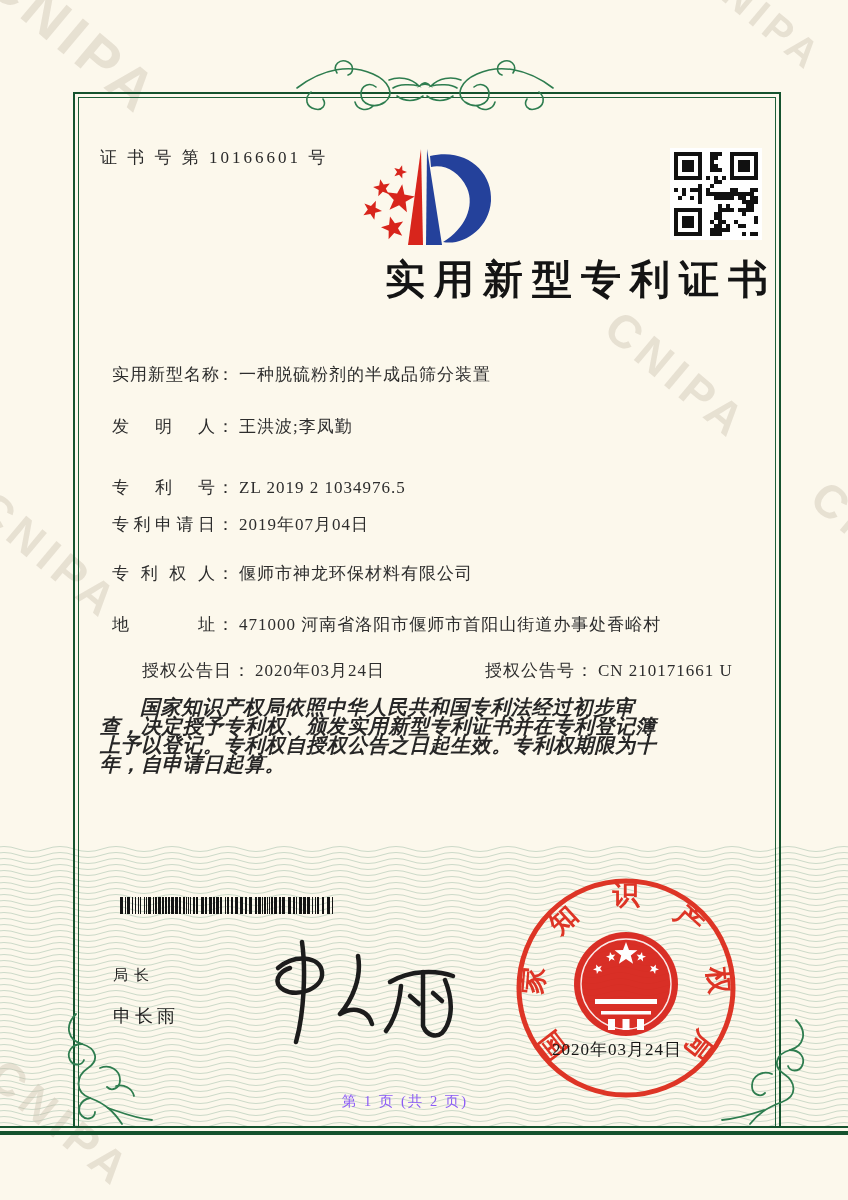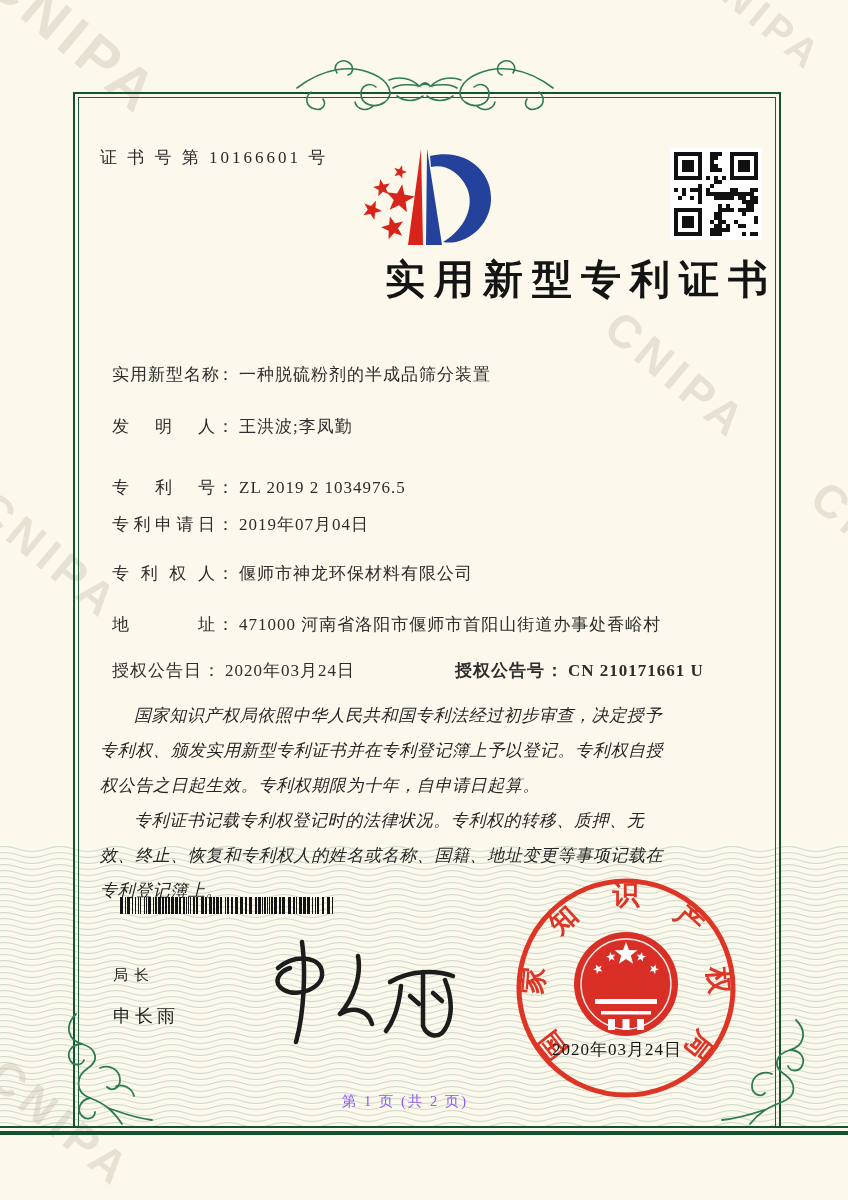--- a/index.html
+++ b/index.html
@@ -30,26 +30,27 @@
   .content{position:absolute;left:0;top:0;width:788px;height:1200px;z-index:4;}
   .cert-no{position:absolute;left:100px;top:146px;font-size:17px;letter-spacing:3px;color:#2a2a2a;}
   .title{
     position:absolute;left:73px;top:252px;width:704px;text-align:right;
     font-size:40px;font-weight:bold;letter-spacing:9px;text-indent:9px;color:#141414;
   }
   .fields{position:absolute;left:112px;top:0;width:620px;}
   .frow{position:absolute;left:0;font-size:17px;letter-spacing:1px;color:#2d2d2d;white-space:nowrap;}
   .flabel{display:inline-block;width:104px;text-align:justify;text-align-last:justify;vertical-align:bottom;}
   .fcolon{display:inline-block;margin:0 4px 0 1px;}
-  .grant2{position:absolute;left:343px;top:0;white-space:nowrap;font-weight:bold;}
+  .grant2{position:absolute;left:343px;top:0;white-space:nowrap;}
   .glabel{letter-spacing:1px;}
   .paras{
     position:absolute;left:100px;top:698px;width:566px;
-    font-size:17px;line-height:35px;letter-spacing:0.6px;color:#262626;
+    font-size:20px;line-height:19px;letter-spacing:0.6px;color:#262626;
     font-style:italic;
+    font-weight:bold;
   }
   .paras p{margin:0;text-indent:2em;}
   .sig-title{position:absolute;left:113px;top:966px;font-size:15px;letter-spacing:6px;color:#1e1e1e;}
   .sig-name{position:absolute;left:113px;top:1004px;font-size:18px;letter-spacing:4px;color:#1e1e1e;}
   .seal-date{
     position:absolute;left:512px;top:1038px;width:210px;text-align:center;
     font-size:17px;letter-spacing:1px;color:#161616;z-index:6;
   }
   .page-info{
     position:absolute;left:0;top:1092px;width:810px;text-align:center;
@@ -394,31 +395,30 @@
     <div class="frow" style="top:513px;">
       <span class="flabel">专利申请日</span><span class="fcolon">：</span><span>2019年07月04日</span>
     </div>
     <div class="frow" style="top:562px;">
       <span class="flabel">专利权人</span><span class="fcolon">：</span><span>偃师市神龙环保材料有限公司</span>
     </div>
     <div class="frow" style="top:613px;">
       <span class="flabel">地址</span><span class="fcolon">：</span><span>471000 河南省洛阳市偃师市首阳山街道办事处香峪村</span>
     </div>
 
-    <div class="frow" style="top:659px;">
+    <div class="frow" style="top:659px;margin-left:30px;">
       <span class="glabel">授权公告日</span><span class="fcolon">：</span><span>2020年03月24日</span>
       <span class="grant2">
         <span class="glabel">授权公告号</span><span class="fcolon">：</span><span>CN 210171661 U</span>
       </span>
     </div>
   </div>
 
   <div class="paras">
     <p>国家知识产权局依照中华人民共和国专利法经过初步审查，决定授予专利权、颁发实用新型专利证书并在专利登记簿上予以登记。专利权自授权公告之日起生效。专利权期限为十年，自申请日起算。</p>
-    <p>专利证书记载专利权登记时的法律状况。专利权的转移、质押、无效、终止、恢复和专利权人的姓名或名称、国籍、地址变更等事项记载在专利登记簿上。</p>
   </div>
 
   <svg class="abs" style="left:120px;top:897px;" width="220" height="17" viewBox="0 0 220 17">
     <g id="barcode-bars" fill="#141414">
         <rect x="0" y="0" width="3" height="17"></rect>
         <rect x="5" y="0" width="1" height="17"></rect>
         <rect x="7" y="0" width="3" height="17"></rect>
         <rect x="12" y="0" width="1" height="17"></rect>
         <rect x="15" y="0" width="1" height="17"></rect>
         <rect x="18" y="0" width="1" height="17"></rect>

